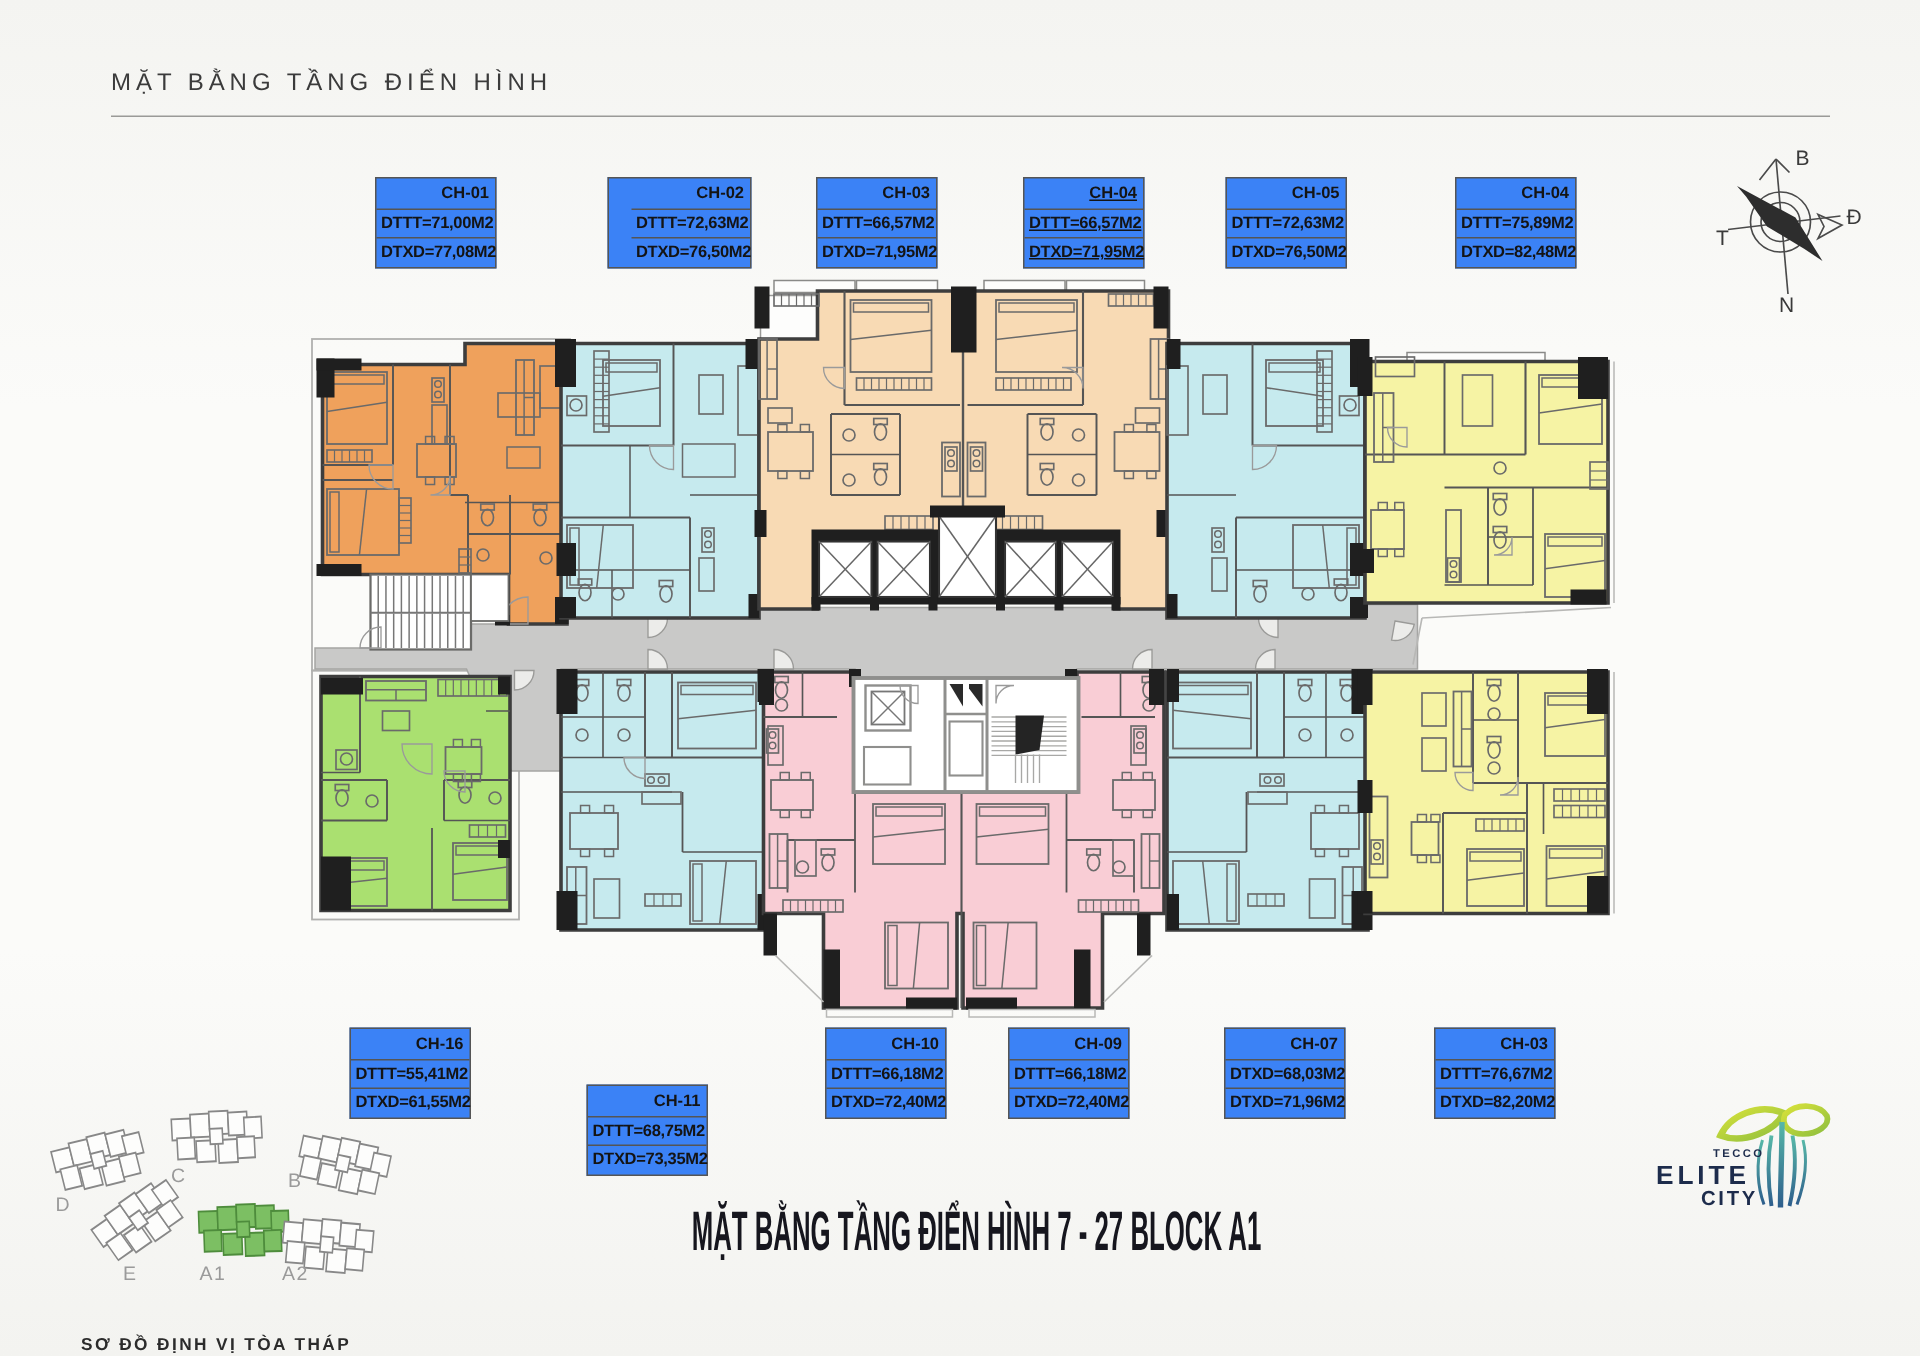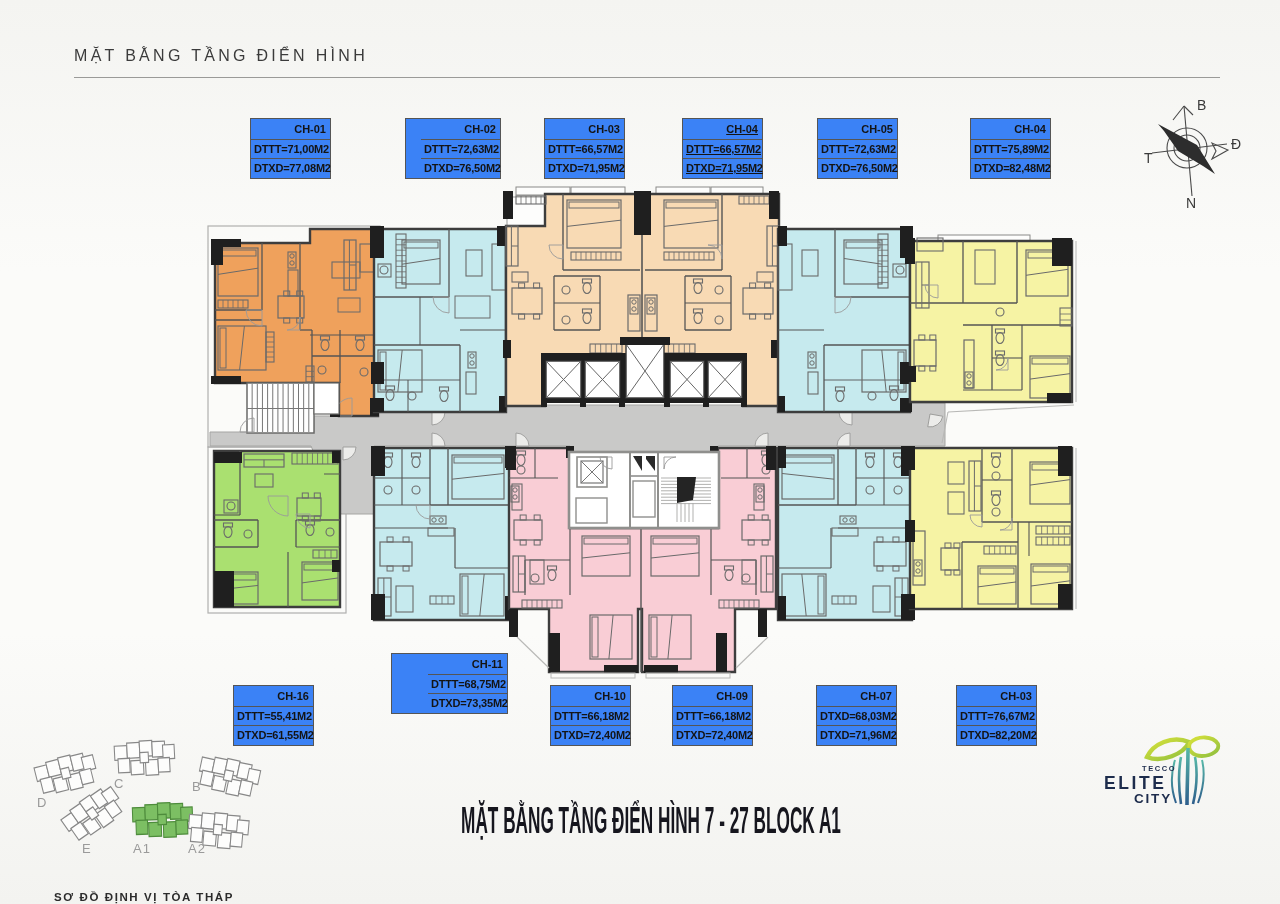--- a/index.html
+++ b/index.html
@@ -51,21 +51,21 @@
     <div class="r1">CH-04</div>
     <div class="r2">DTTT=75,89M2</div>
     <div class="r3">DTXD=82,48M2</div>
   </div>
 
 <div class="box" style="left:233px;top:685px;">
     <div class="r1">CH-16</div>
     <div class="r2">DTTT=55,41M2</div>
     <div class="r3">DTXD=61,55M2</div>
   </div>
-<div class="box" style="left:391px;top:653px;padding-left:36px;">
+<div class="box" style="left:391px;top:723px;">
     <div class="r1">CH-11</div>
     <div class="r2">DTTT=68,75M2</div>
     <div class="r3">DTXD=73,35M2</div>
   </div>
 <div class="box" style="left:550px;top:685px;">
     <div class="r1">CH-10</div>
     <div class="r2">DTTT=66,18M2</div>
     <div class="r3">DTXD=72,40M2</div>
   </div>
 <div class="box" style="left:672px;top:685px;">

